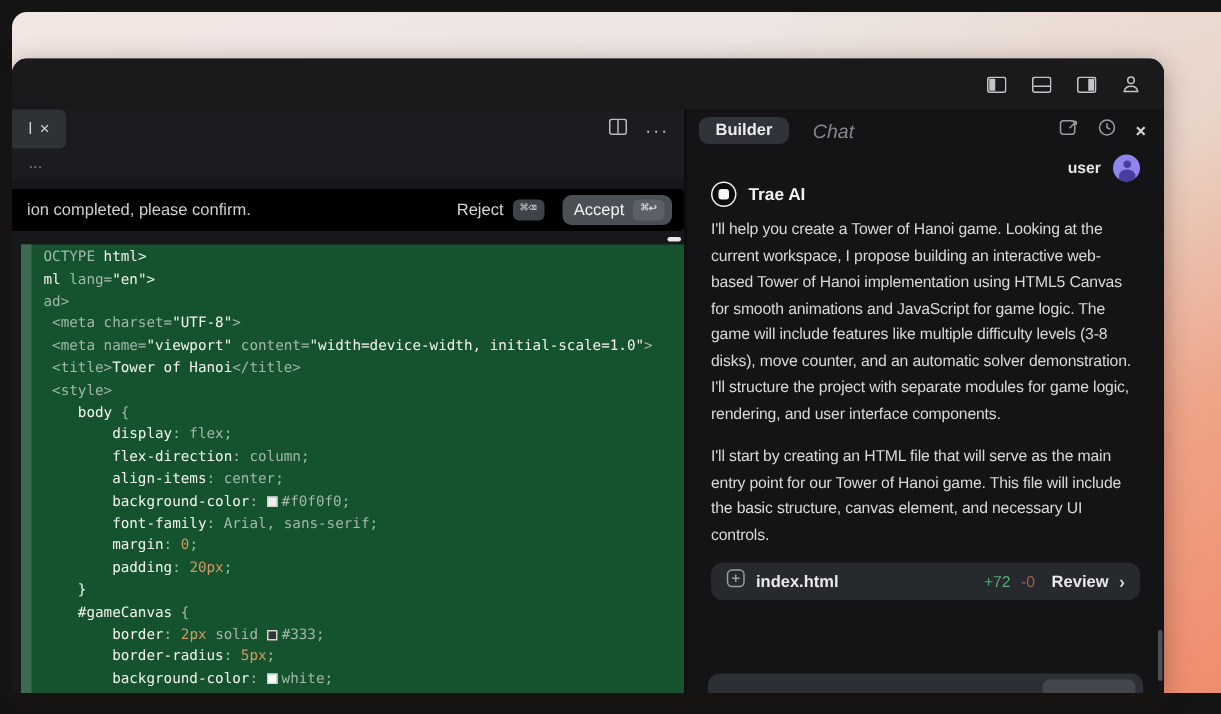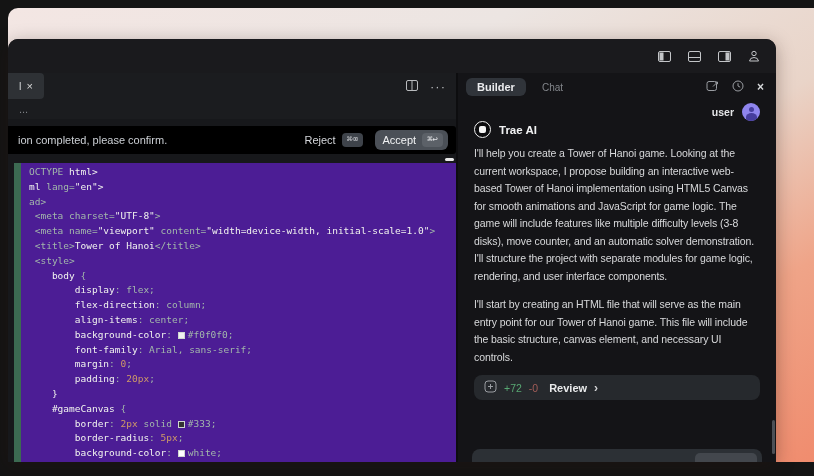--- a/index.html
+++ b/index.html
@@ -52,35 +52,35 @@
     background:#3e434a; border-radius:4px; padding:1px 5px 2px; line-height:1.2;
   }
   .reject-label { margin-right:6px; color:#d4d6da; }
   .reject-group { display:flex; align-items:center; margin-right:12px; cursor:pointer; }
   .accept-btn {
     display:flex; align-items:center; gap:6px; background:#4b5057; border-radius:6px;
     padding:3px 5px 3px 8px; color:#f2f3f4; cursor:pointer;
   }
   .accept-btn .kbd { background:#5c6168; color:#e3e5e8; }
   .code-area { margin-top:9px; flex:1; position:relative; background:#17181b; min-height:0; }
-  .diff-block { position:absolute; left:6px; right:0; top:0; bottom:0; background:#4c1d95; }
+  .diff-block { position:absolute; left:6px; right:0; top:0; bottom:0; background:#14532d; }
   .diff-gutter { position:absolute; left:0; top:0; bottom:0; width:7px; background:#3c6a52; }
   .code { margin:0; padding:2px 0 0 15px; font-family:"DejaVu Sans Mono", monospace; font-size:9.5px; line-height:14.8px; }
   .cl { white-space:pre; }
   .cl .m { color:#a3b8ab; }
   .cl .w { color:#f2f4ef; }
   .cl .o { color:#cf9a67; }
   .swatch { display:inline-block; width:7px; height:7px; border:1px solid #cfd8cf; margin-right:3px; vertical-align:-1px; }
   .code-scroll-thumb { position:absolute; right:2px; top:-5px; width:9px; height:3px; background:#e9e9e9; border-radius:2px; }
 
   
   .chat-panel { flex:1; background:#141417; display:flex; flex-direction:column; position:relative; min-width:0; }
   .chat-header { height:26px; flex:0 0 26px; display:flex; align-items:center; padding:2px 12px 0 8px; gap:16px; }
   .tab-pill { background:#30343a; color:#ebecee; font-size:11px; font-weight:bold; border-radius:6px; padding:3px 11px; cursor:pointer; }
-  .tab-chat { color:#84878c; font-size:10px; cursor:pointer; }
+  .tab-chat { color:#84878c; font-size:13px; cursor:pointer;font-style:italic; }
   .chat-header .spacer { flex:1; }
   .chat-header-icons { display:flex; align-items:center; gap:13px; color:#9a9da2; }
   .chat-close { font-size:12px; color:#d6d8da; font-weight:bold; cursor:pointer; line-height:1; }
   .chat-body { flex:1; position:relative; padding:0 16px; min-height:0; }
   .user-row { margin-top:4px; display:flex; justify-content:flex-end; align-items:center; gap:8px; }
   .user-label { font-size:10.5px; color:#e4e5e7; font-weight:bold; }
   .user-avatar { width:18px; height:18px; border-radius:50%; background:#8f85ee; position:relative; overflow:hidden; }
   .user-avatar .head { position:absolute; left:6.5px; top:3.5px; width:5px; height:5px; border-radius:50%; background:#463d9e; }
   .user-avatar .body { position:absolute; left:3.5px; top:9.5px; width:11px; height:8px; border-radius:50% 50% 0 0; background:#463d9e; }
   .bubble-row { margin-top:8px; display:flex; justify-content:flex-end; }
@@ -231,20 +231,21 @@
         <p class="msg-p">I'll start by creating an HTML file that will serve as the main entry point for our Tower of Hanoi game. This file will include the basic structure, canvas element, and necessary UI controls.</p>
 
         <div class="file-card">
           <span>
             <svg width="13" height="13" viewBox="0 0 13 13">
                 <rect x="1" y="1" width="11" height="11" rx="3" fill="none" stroke="#9a9da2"></rect>
                 <line x1="6.5" y1="4" x2="6.5" y2="9" stroke="#9a9da2"></line>
                 <line x1="4" y1="6.5" x2="9" y2="6.5" stroke="#9a9da2"></line>
               </svg>
           </span>
+          <span class="file-name">index.html</span>
           <span class="additions">+72</span>
           <span class="deletions">-0</span>
           <span class="review-label">Review</span>
           <span class="chevron">›</span>
         </div>
 
         <div class="chat-input">
           <div class="send-btn"></div>
         </div>
       </div>

